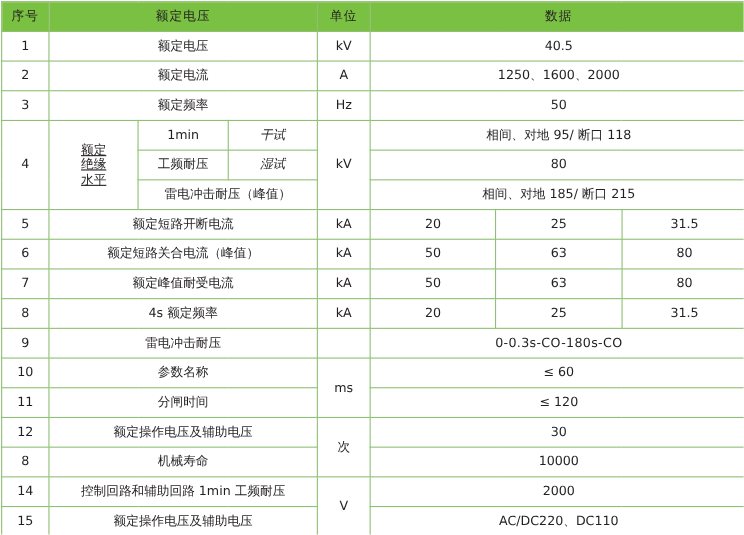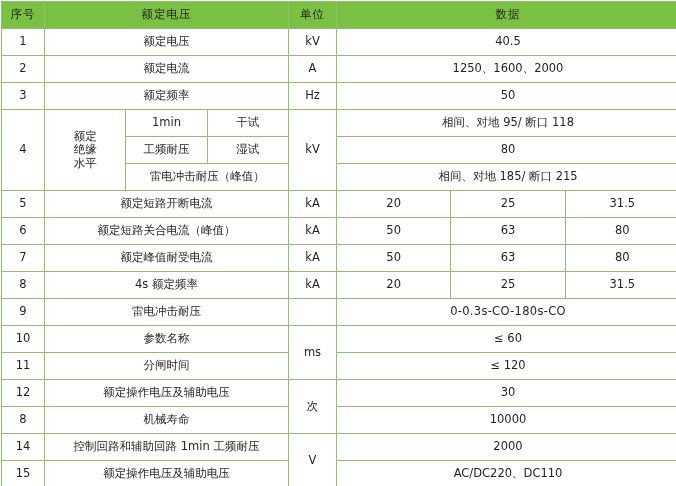--- a/index.html
+++ b/index.html
@@ -45,24 +45,25 @@
     height: 30px;
     letter-spacing: 1px;
   }
   .c-no { width: 42px; }
   .c-name { width: 243px; }
   .c-unit { width: 47px; }
   .c-data { width: 342px; }
   .sub3 { width: 114px; }
   .nm-a { width: 60px; }
   .nm-b { width: 118px; }
-  .nm-c { width: 65px; }
+  .nm-c { width: 65px; font-style: italic; }
   .vert-label {
     line-height: 1.35;
     font-size: 11.5px;
+    text-decoration: underline;
   }
   .mono-ish { letter-spacing: 0.3px; }
 </style>
 </head>
 <body>
 
 <div class="sheet">
   <table class="spec">
     <thead>
       <tr>

